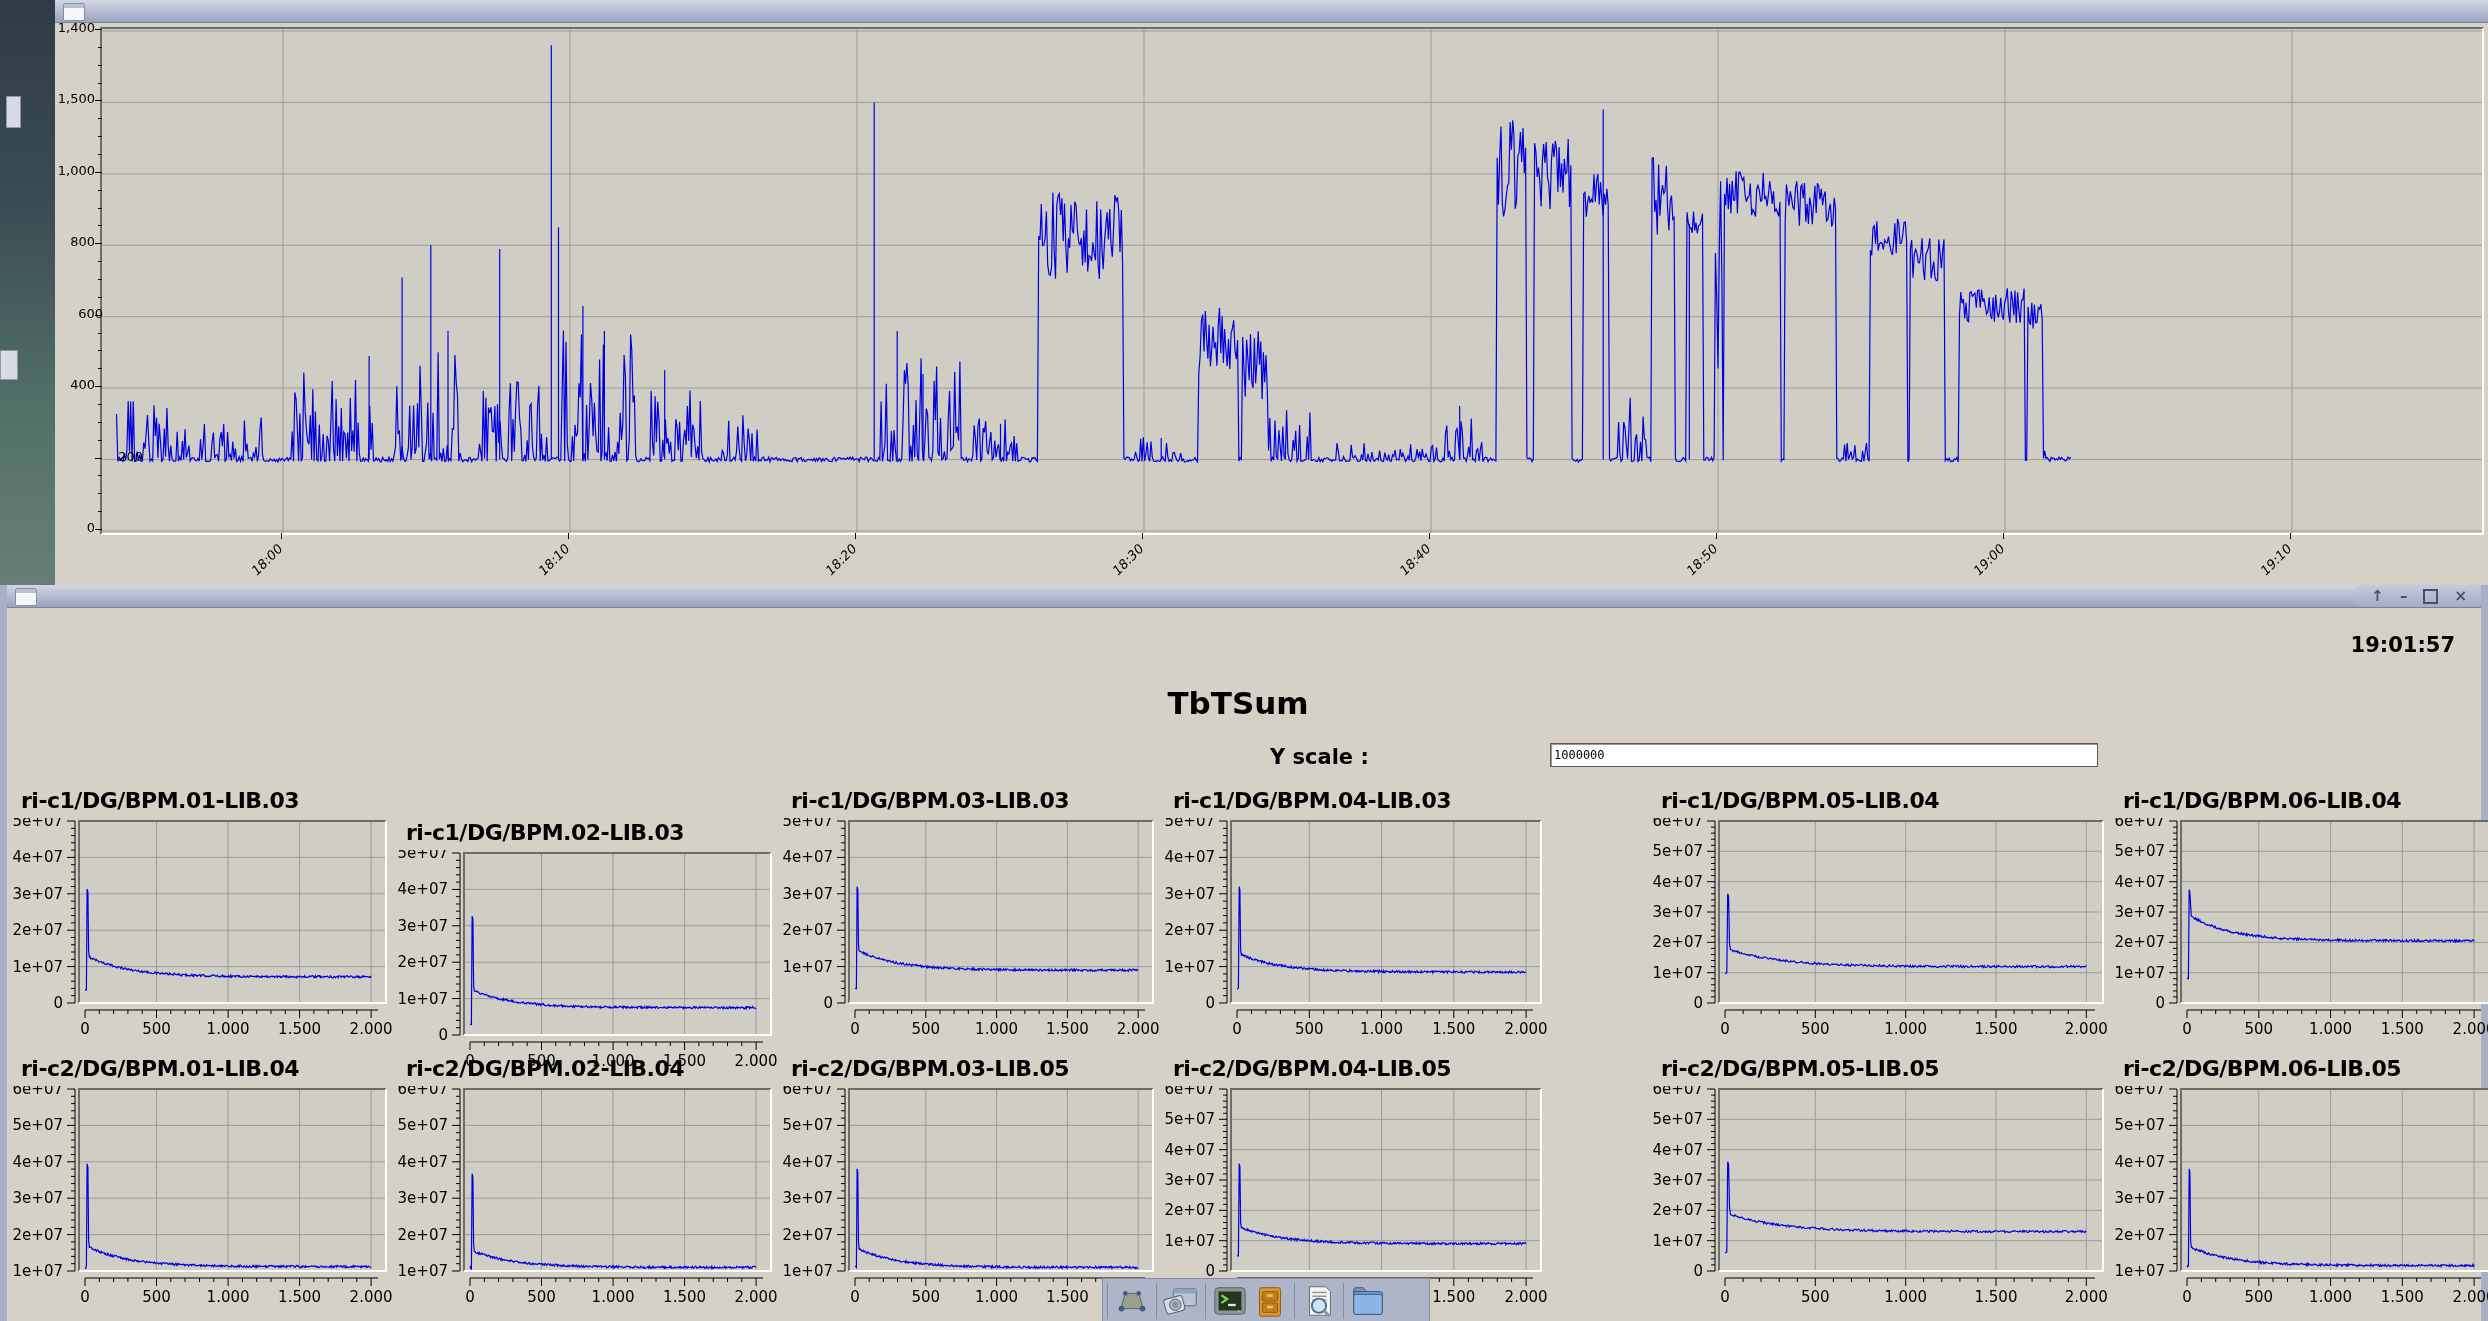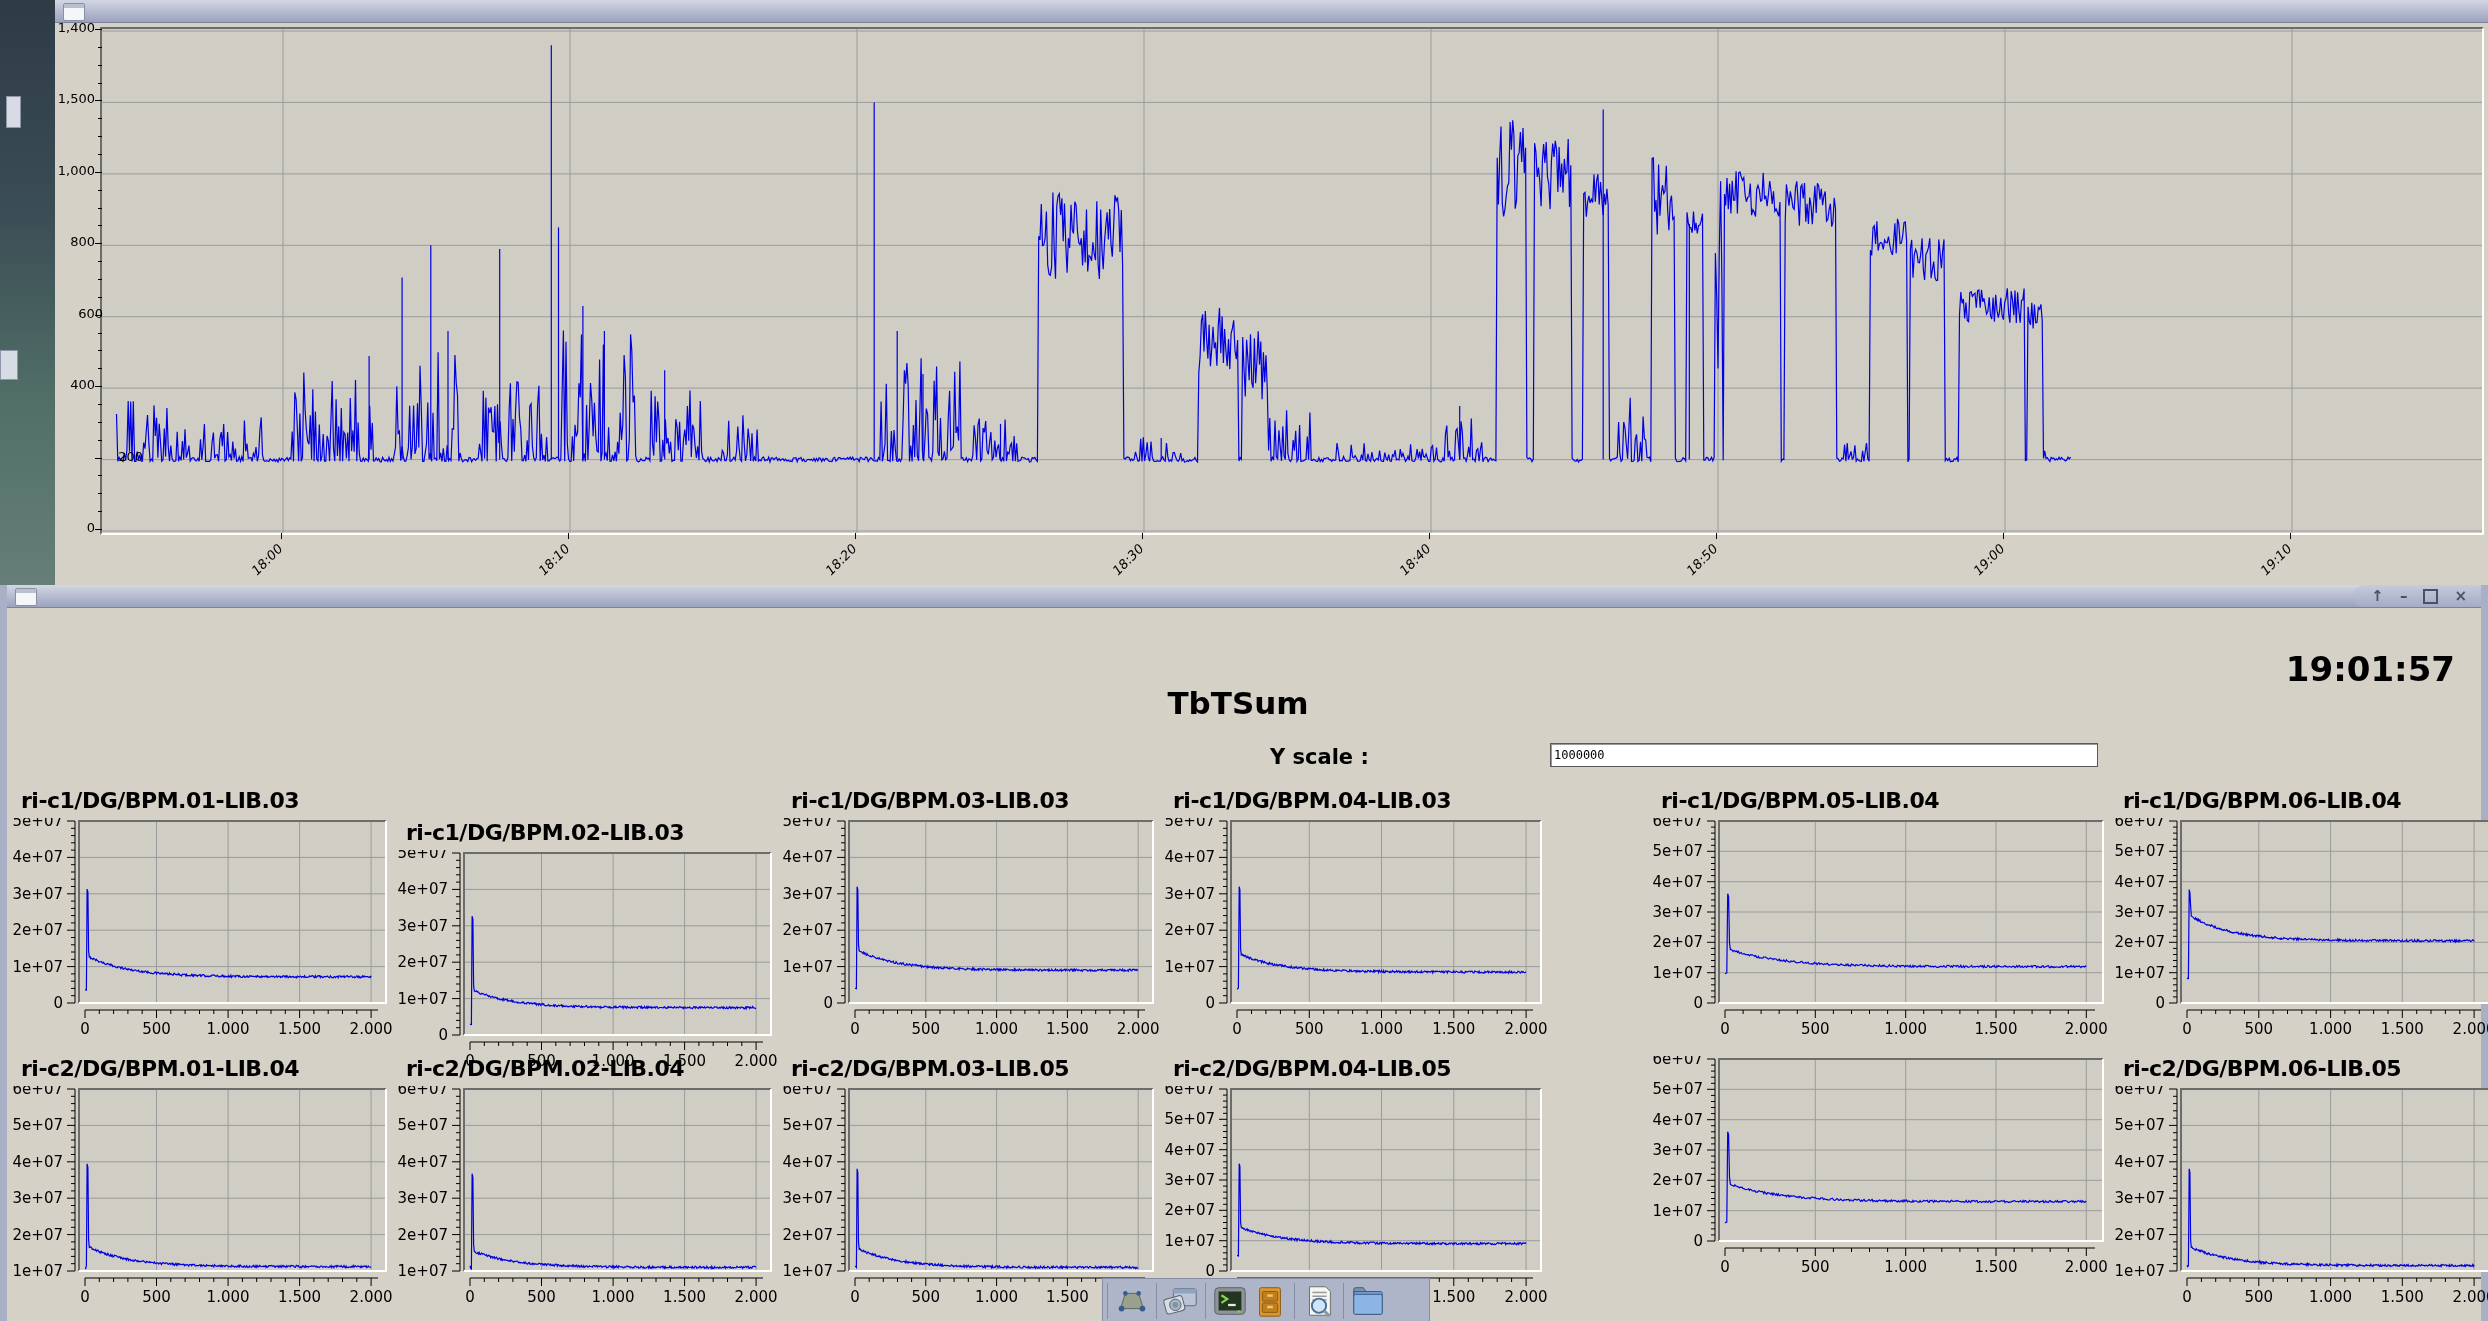--- a/index.html
+++ b/index.html
@@ -31,21 +31,21 @@
   .grid{stroke:#9b9b9b;stroke-width:1;}
   .series{stroke:#0000e0;stroke-width:1.2;fill:none;}
   .ylab{position:absolute;width:40px;text-align:right;font-size:13px;line-height:14px;}
   .ytick{position:absolute;background:#000;height:1px;}
   .xtick{position:absolute;background:#000;width:1px;height:6px;}
   .xlab{position:absolute;width:56px;text-align:right;font-size:13px;font-style:italic;
     transform:rotate(-45deg);transform-origin:100% 0;}
   
   #bpm-win{position:absolute;left:0;top:585px;width:2488px;height:736px;background:#d5d1c7;
     border-left:7px solid #a9b0c6;border-right:7px solid #a9b0c6;box-sizing:border-box;}
-  #bpm-clock{position:absolute;top:64px;right:26px;font-size:34px;font-weight:bold;
+  #bpm-clock{position:absolute;top:48px;right:26px;font-size:21px;font-weight:bold;
     font-family:"DejaVu Sans","Liberation Sans",sans-serif;}
   #bpm-heading{position:absolute;top:100px;left:0;right:12px;text-align:center;
     font-size:31px;font-weight:bold;}
   #yscale-label{position:absolute;top:160px;left:1263px;font-size:21px;font-weight:bold;}
   #yscale-input{position:absolute;top:158px;left:1543px;width:540px;height:20px;
     background:#fff;border:1px solid #5a5a5a;box-shadow:inset 1px 1px 0 #9a9a9a;
     font-family:"DejaVu Sans Mono","Liberation Mono",monospace;font-size:12px;padding:1px 3px;}
   .plots-row{position:absolute;left:0;display:flex;}
   .cell{box-sizing:border-box;}
   .cell-title{font-size:22px;font-weight:bold;padding-left:14px;height:30px;
@@ -948,21 +948,21 @@
             <line class="ax" x1="208.1" x2="208.1" y1="192" y2="196"></line>
             <line class="ax" x1="237.0" x2="237.0" y1="192" y2="196"></line>
             <line class="ax" x1="251.4" x2="251.4" y1="192" y2="196"></line>
             <line class="ax" x1="265.9" x2="265.9" y1="192" y2="196"></line>
             <line class="ax" x1="280.3" x2="280.3" y1="192" y2="196"></line>
             <line class="ax" x1="309.3" x2="309.3" y1="192" y2="196"></line>
             <line class="ax" x1="323.7" x2="323.7" y1="192" y2="196"></line>
             <line class="ax" x1="338.2" x2="338.2" y1="192" y2="196"></line>
             <line class="ax" x1="352.6" x2="352.6" y1="192" y2="196"></line>
           </svg></div>
-        <div class="cell" style="width: 562px; padding-left: 100px;"><svg width="462" height="217" viewBox="0 0 462 217">
+        <div class="cell" style="width: 562px; padding-left: 100px;"><div class="cell-title">ri-c2/DG/BPM.05-LIB.05</div><svg width="462" height="217" viewBox="0 0 462 217">
             <rect class="pcanvas" x="72" y="3" width="384" height="182"></rect>
             <line class="grid" x1="72" x2="456" y1="154.7" y2="154.7"></line>
             <line class="grid" x1="72" x2="456" y1="124.3" y2="124.3"></line>
             <line class="grid" x1="72" x2="456" y1="94.0" y2="94.0"></line>
             <line class="grid" x1="72" x2="456" y1="63.7" y2="63.7"></line>
             <line class="grid" x1="72" x2="456" y1="33.3" y2="33.3"></line>
             <line class="grid" x1="168.3" x2="168.3" y1="3" y2="185"></line>
             <line class="grid" x1="258.7" x2="258.7" y1="3" y2="185"></line>
             <line class="grid" x1="349.0" x2="349.0" y1="3" y2="185"></line>
             <line class="grid" x1="439.3" x2="439.3" y1="3" y2="185"></line>

